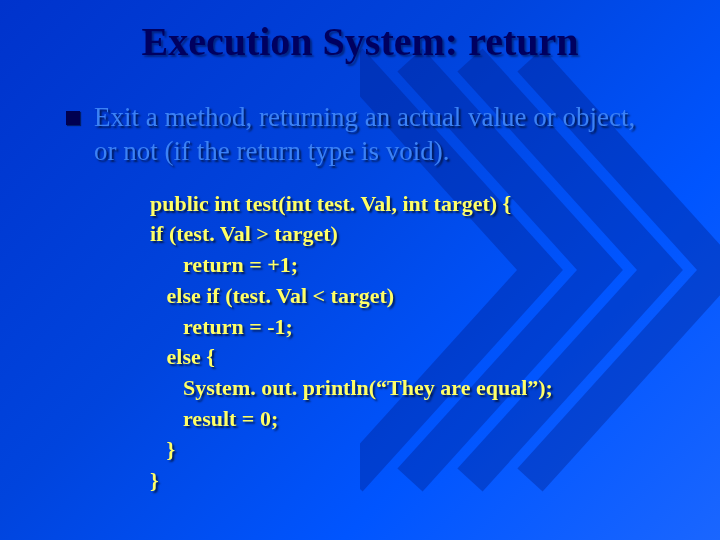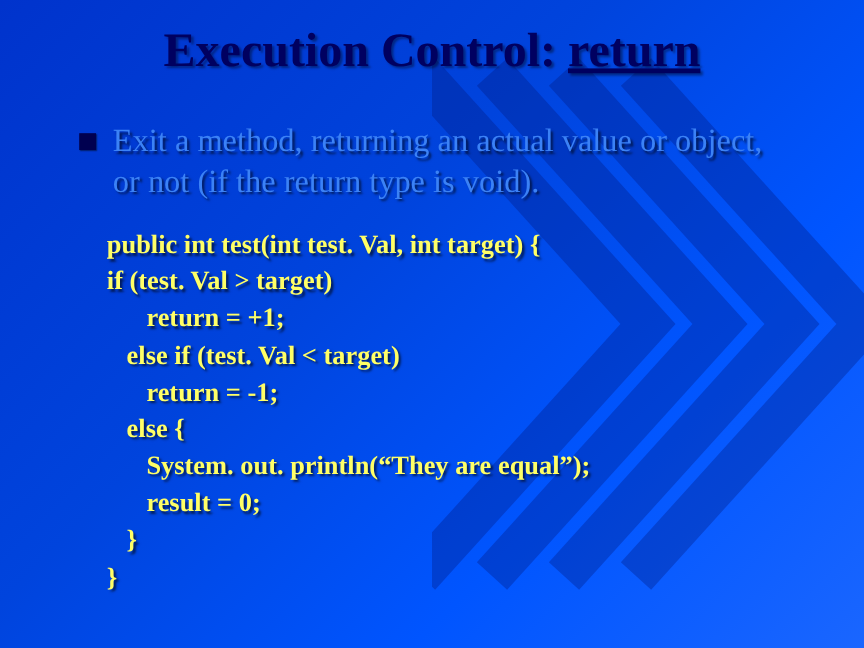--- a/index.html
+++ b/index.html
@@ -25,21 +25,21 @@
     height: 100%;
     padding: 18px 60px 20px 60px;
   }
   .title {
     text-align: center;
     color: #000060;
     font-size: 40px;
     text-shadow: 2px 2px 2px rgba(0,0,0,0.4);
     margin-bottom: 36px;
   }
-  .title .kw { font-weight: bold; text-decoration: underline; }
+  .title .kw { font-weight: bold; }
   .bullet-row {
     display: flex;
     align-items: flex-start;
     gap: 14px;
     margin-left: 6px;
   }
   .bullet-icon {
     width: 14px;
     height: 14px;
     background: #000050;
@@ -48,21 +48,21 @@
     box-shadow: 1px 1px 1px rgba(0,0,0,0.5);
   }
   .bullet-text {
     color: #3b82f6;
     font-size: 27px;
     line-height: 1.25;
     text-shadow: 2px 2px 2px rgba(0,0,0,0.6);
   }
   .code {
     margin-top: 20px;
-    margin-left: 29px;
+    margin-left: 90px;
     color: #ffff66;
     font-size: 22px;
     font-weight: bold;
     line-height: 1.4;
     text-shadow: 2px 2px 2px rgba(0,0,0,0.6);
     white-space: pre;
     font-family: "Times New Roman", Times, serif;
   }
 </style>
 </head>
@@ -73,21 +73,21 @@
     <path d="M 50 20 L 240 230 L 50 440"></path>
     <path d="M 110 20 L 300 230 L 110 440"></path>
     <path d="M 170 20 L 360 230 L 170 440"></path>
     <path d="M -10 20 L 180 230 L -10 440"></path>
   </g>
 </svg>
 
 <div class="slide">
 
   <h1 class="title">
-    <span>Execution Control: </span><span class="kw">return</span>
+    <span>Execution System: </span><span class="kw">return</span>
   </h1>
 
   <div class="bullet-row">
     <div class="bullet-icon"></div>
     <div class="bullet-text">Exit a method, returning an actual value or object, or not (if the return type is void).</div>
   </div>
 
   <div class="code">public int test(int test. Val, int target) {
 if (test. Val &gt; target)
       return = +1;

